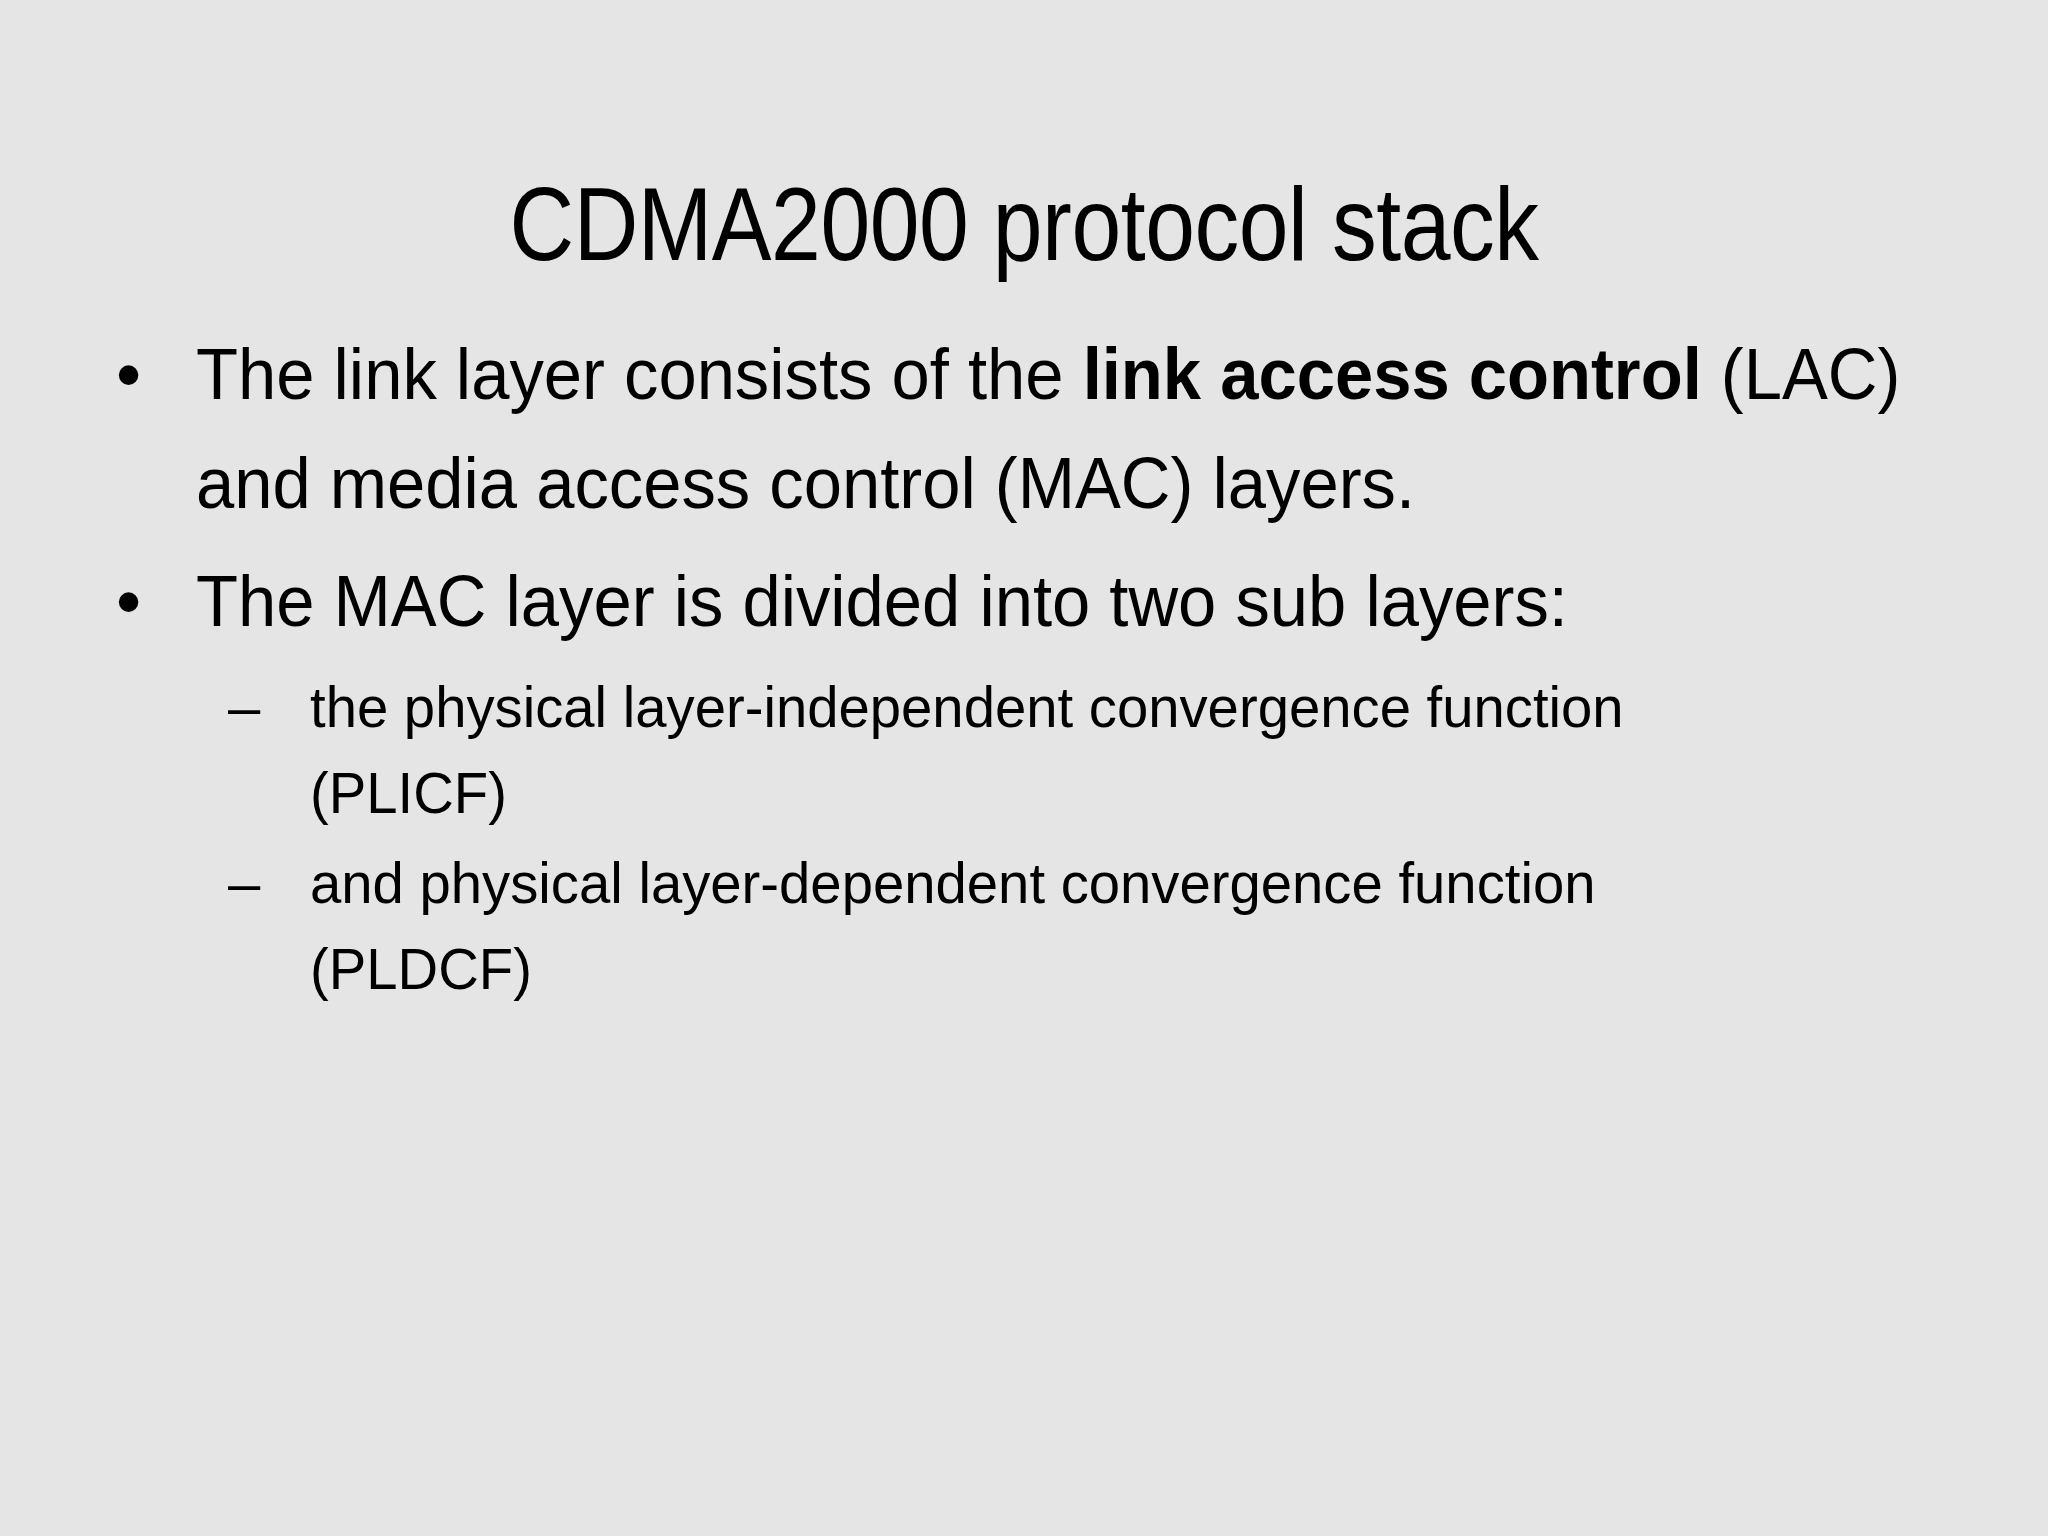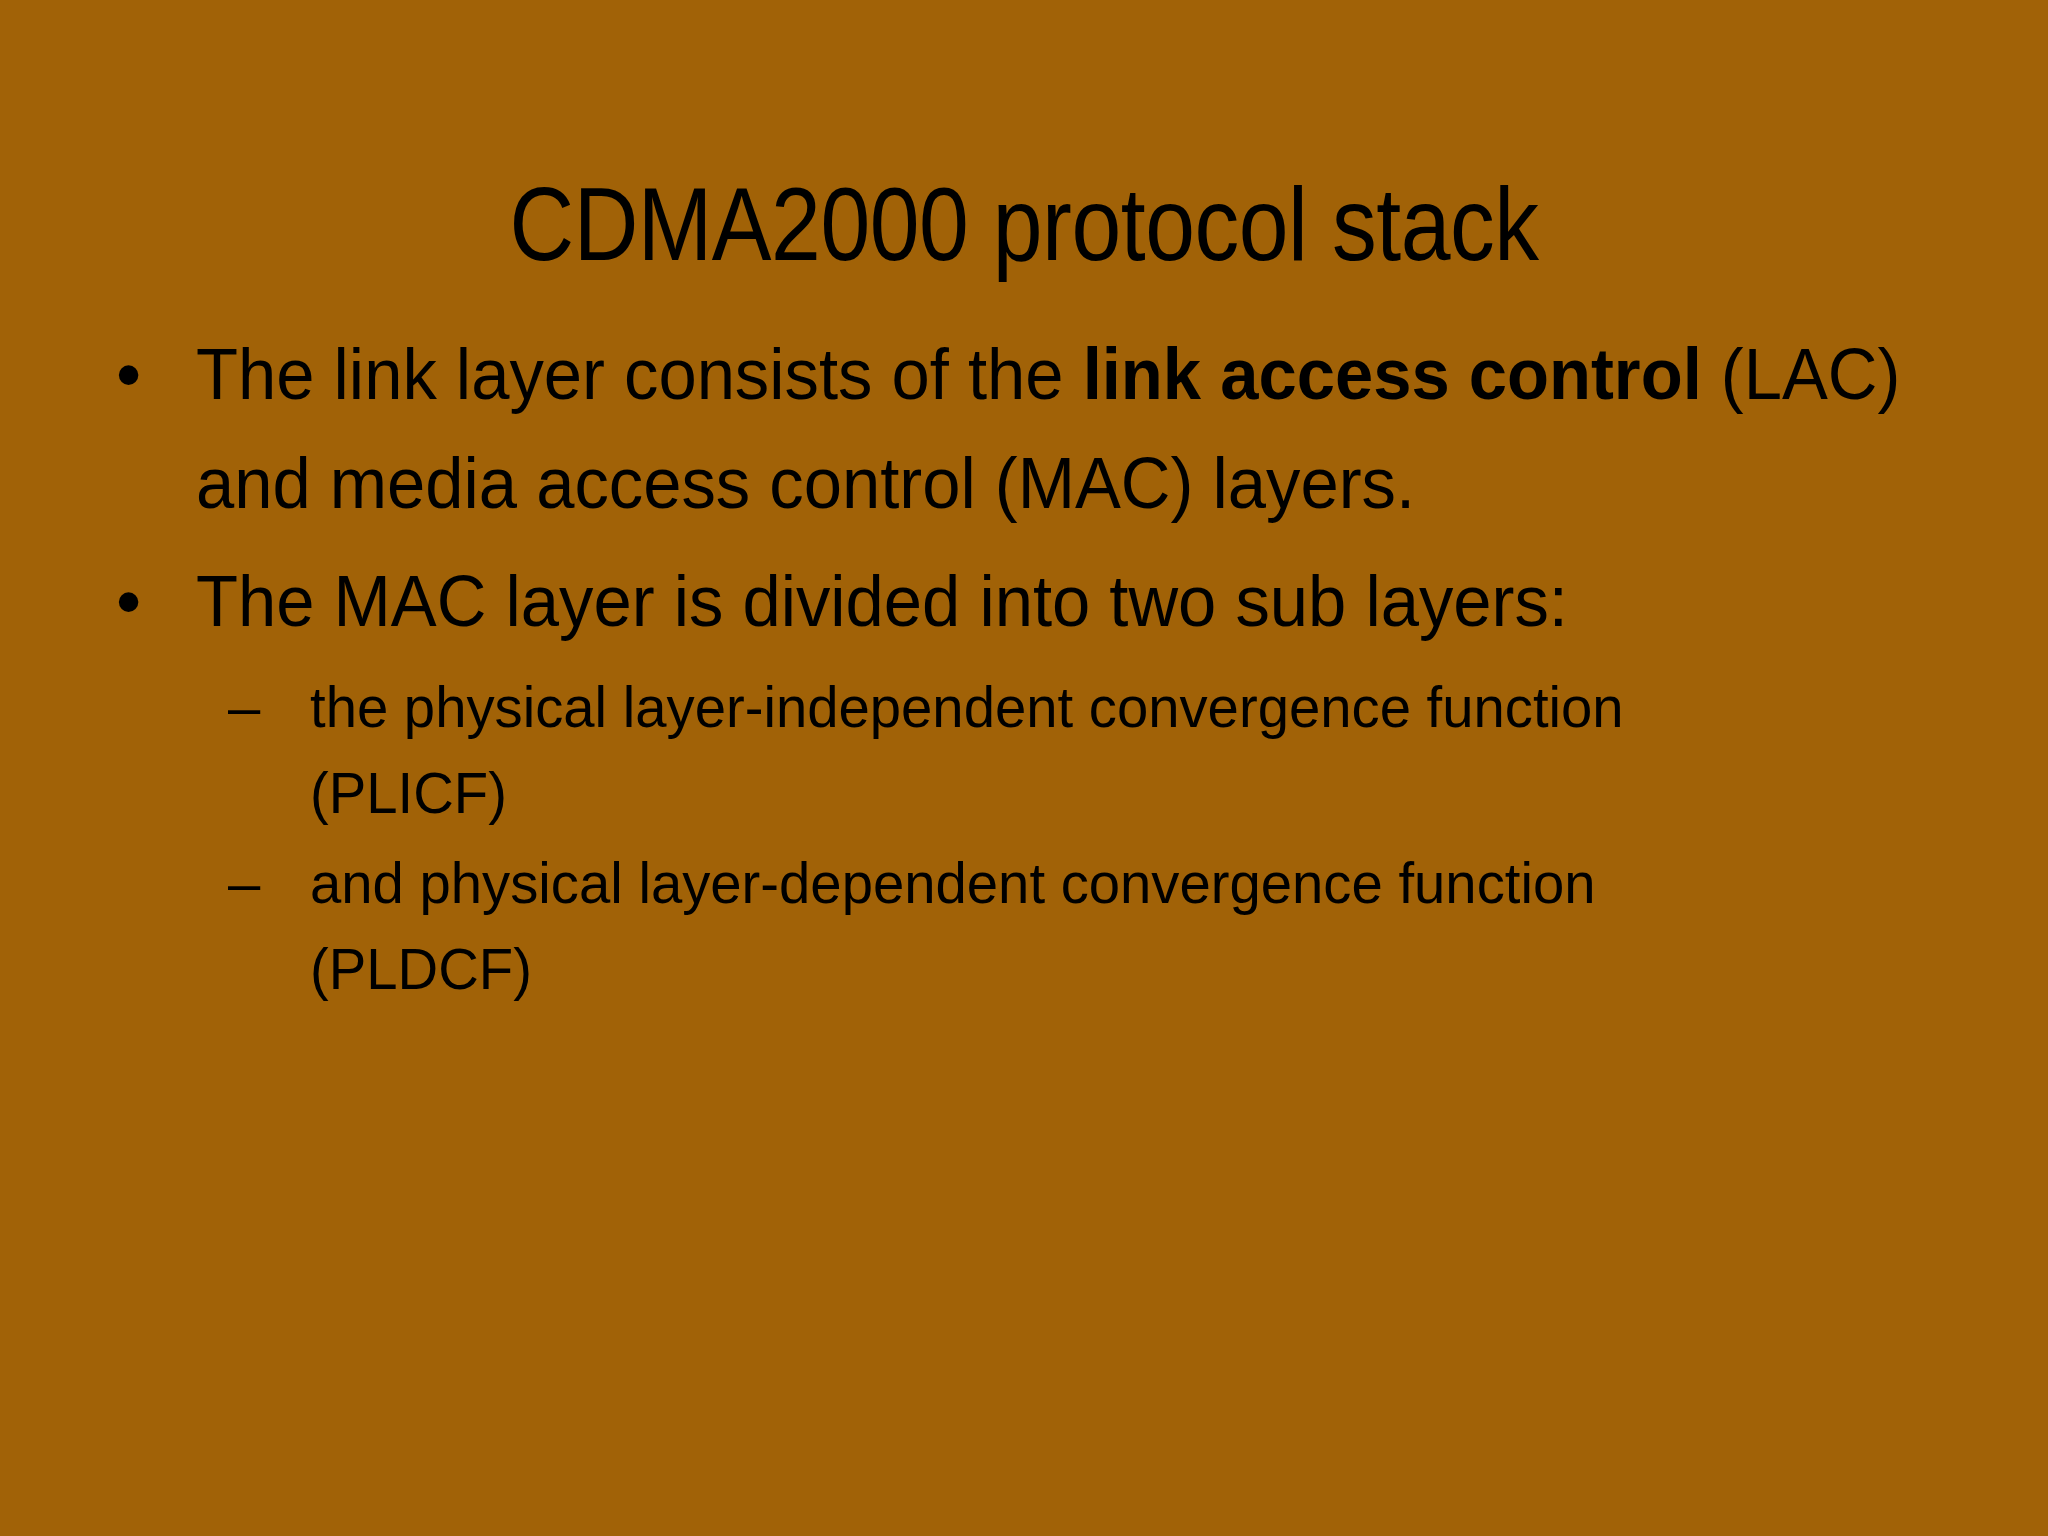--- a/index.html
+++ b/index.html
@@ -9,21 +9,21 @@
     background: #ffffff;
   }
   body {
     font-family: "Liberation Sans", "DejaVu Sans", sans-serif;
     color: #000000;
   }
   #slide {
     position: relative;
     width: 2048px;
     height: 1536px;
-    background: #a16207;
+    background: #e5e5e5;
     overflow: hidden;
     box-sizing: border-box;
   }
   
   .slide-title {
     position: absolute;
     left: 136px;
     top: 96px;
     width: 1776px;
     text-align: center;

